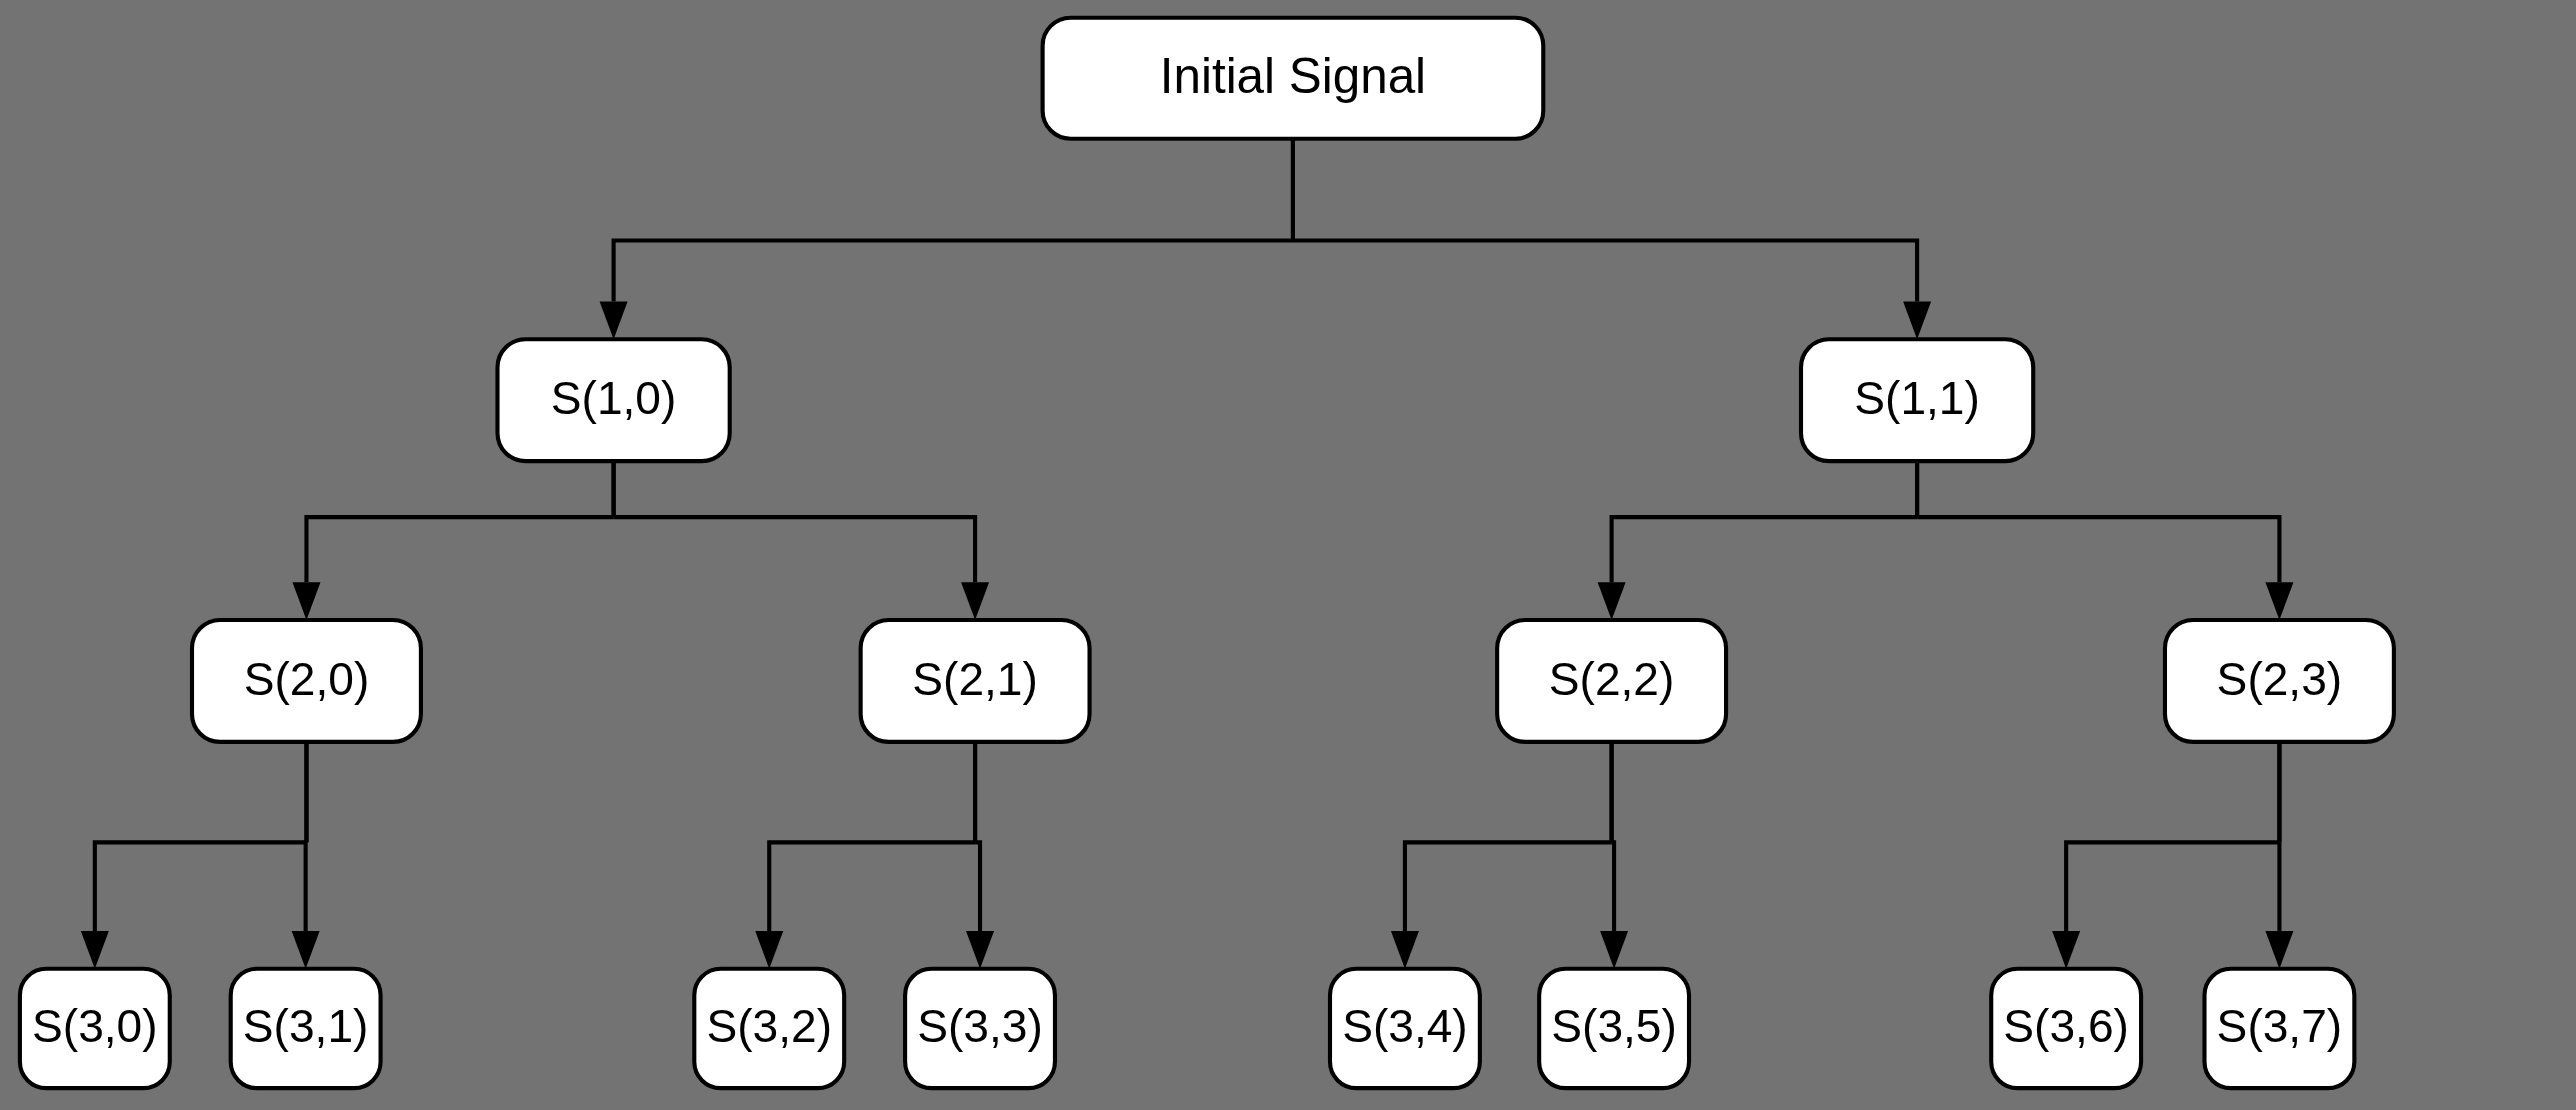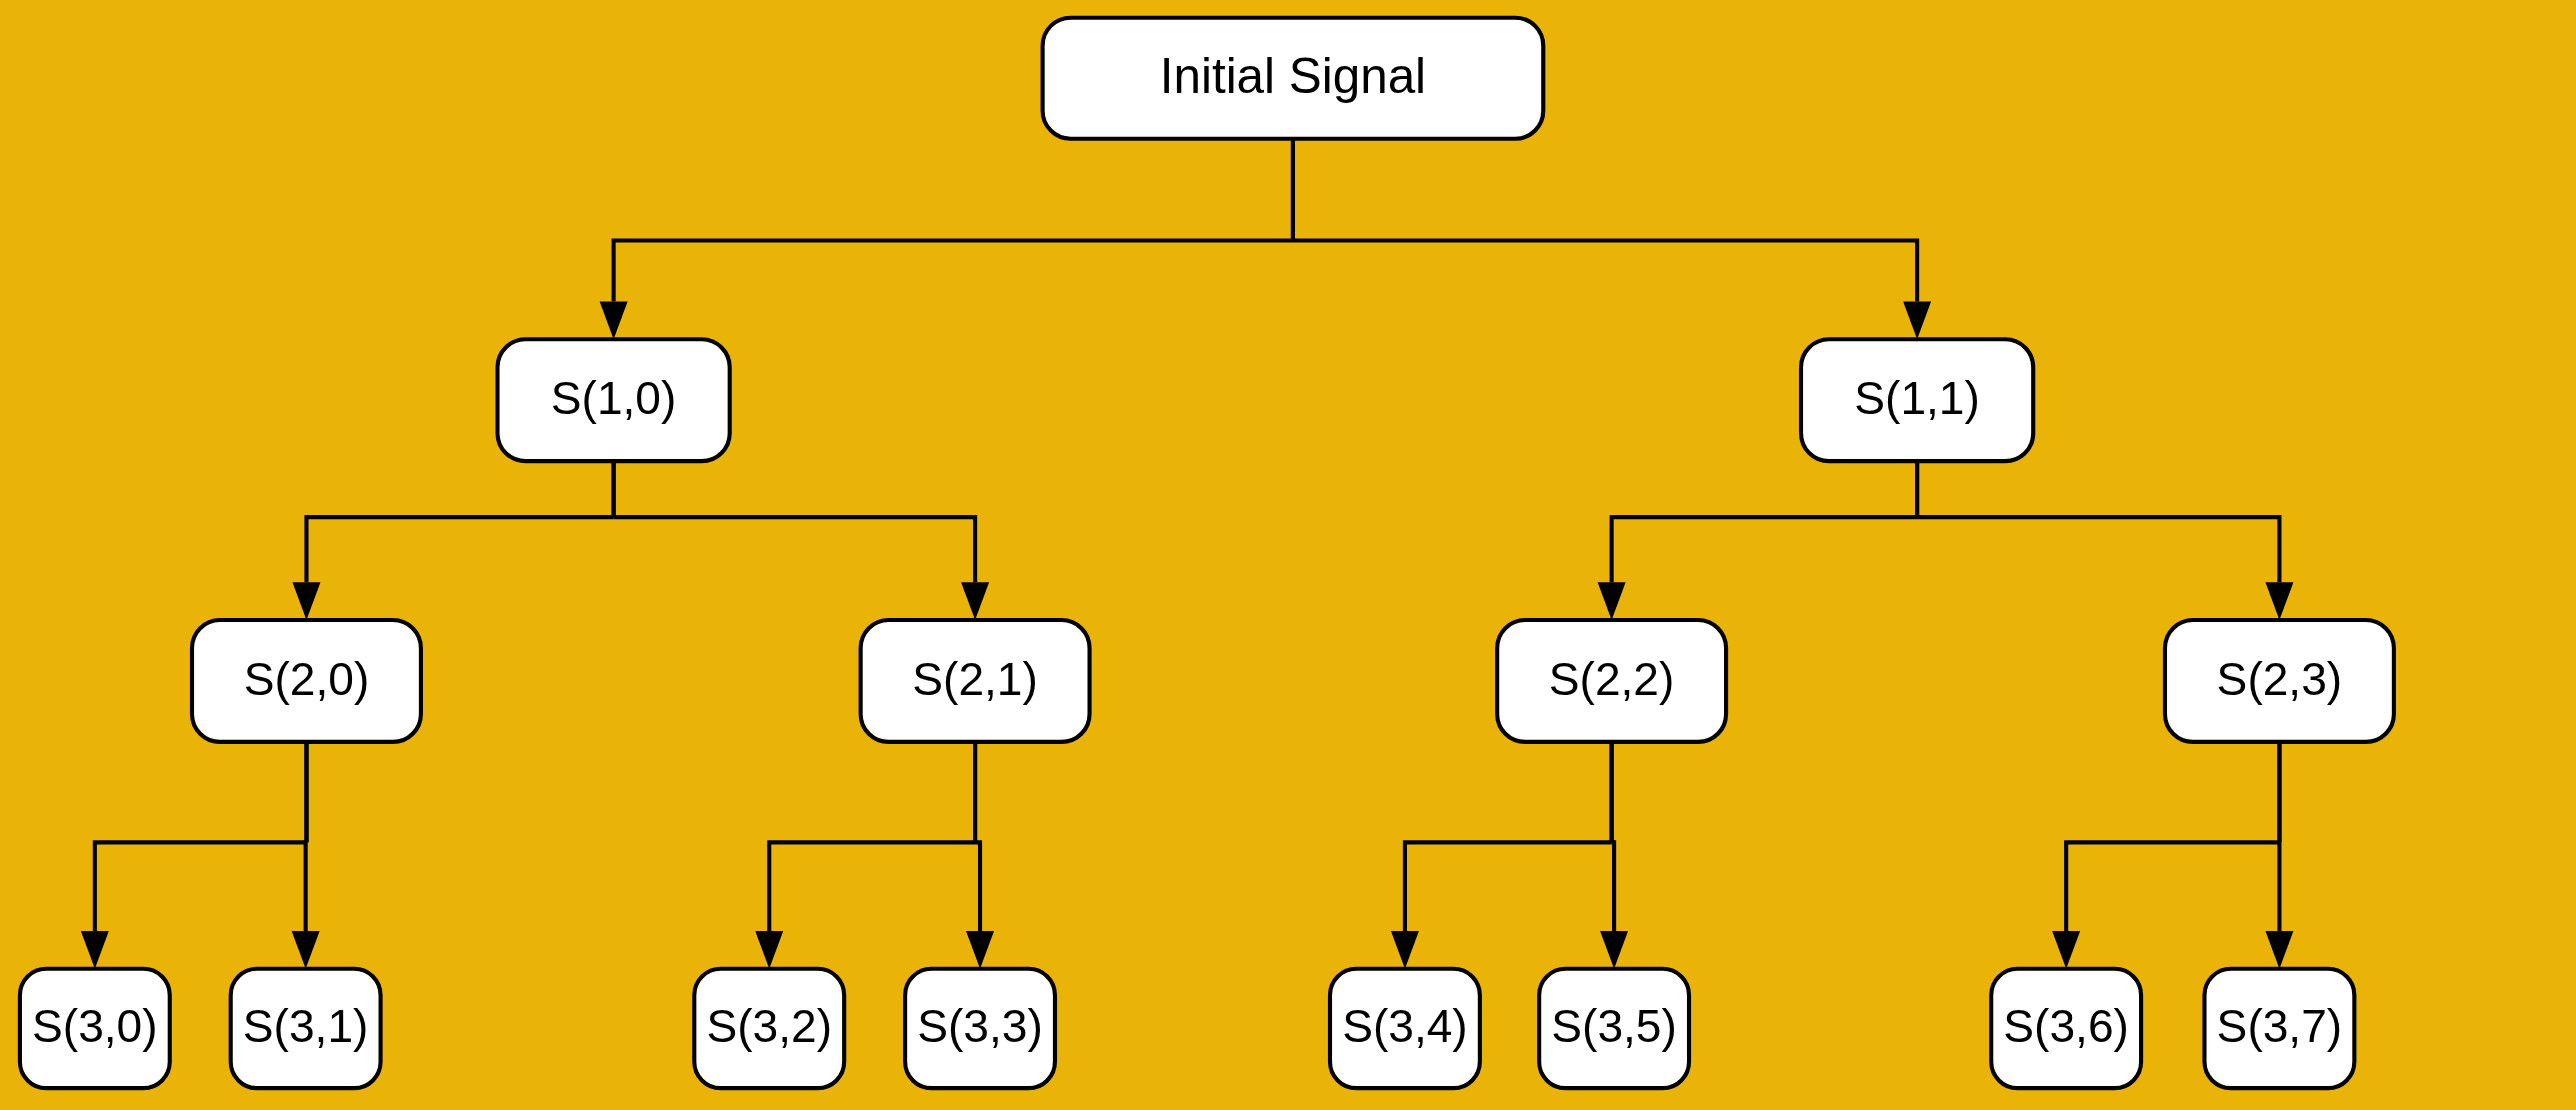--- a/index.html
+++ b/index.html
@@ -7,21 +7,21 @@
     padding: 0;
     background: #ffffff;
   }
   body {
     font-family: "Liberation Sans", sans-serif;
   }
   #diagram-root {
     position: relative;
     width: 2576px;
     height: 1110px;
-    background: #eab308;
+    background: #737373;
     overflow: hidden;
   }
   svg#tree-svg {
     display: block;
     width: 2576px;
     height: 1110px;
   }
   .node-box {
     fill: #ffffff;
     stroke: #000000;

